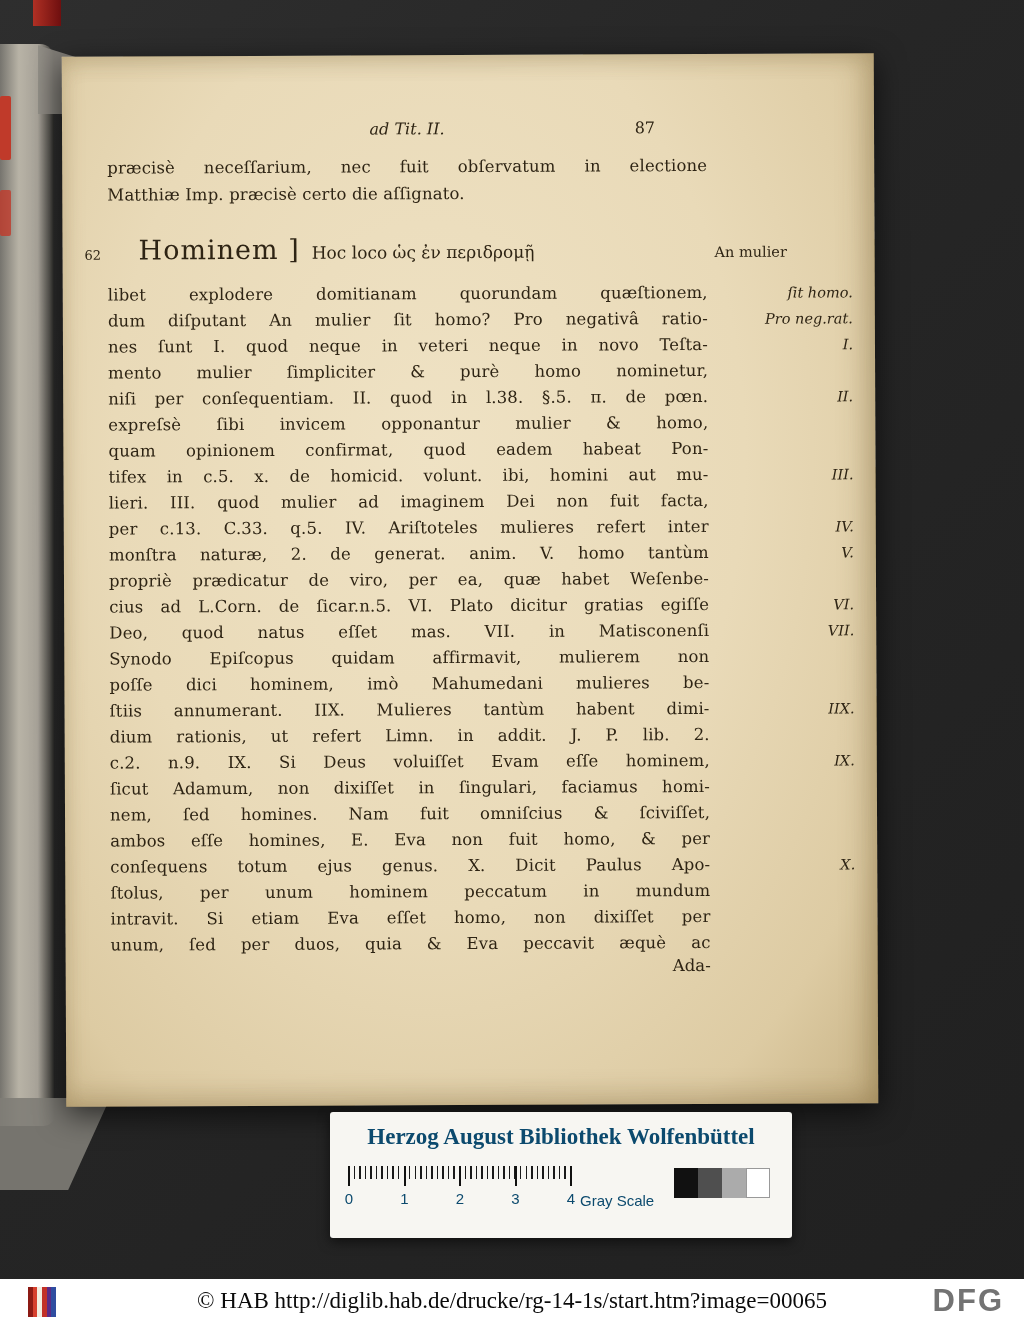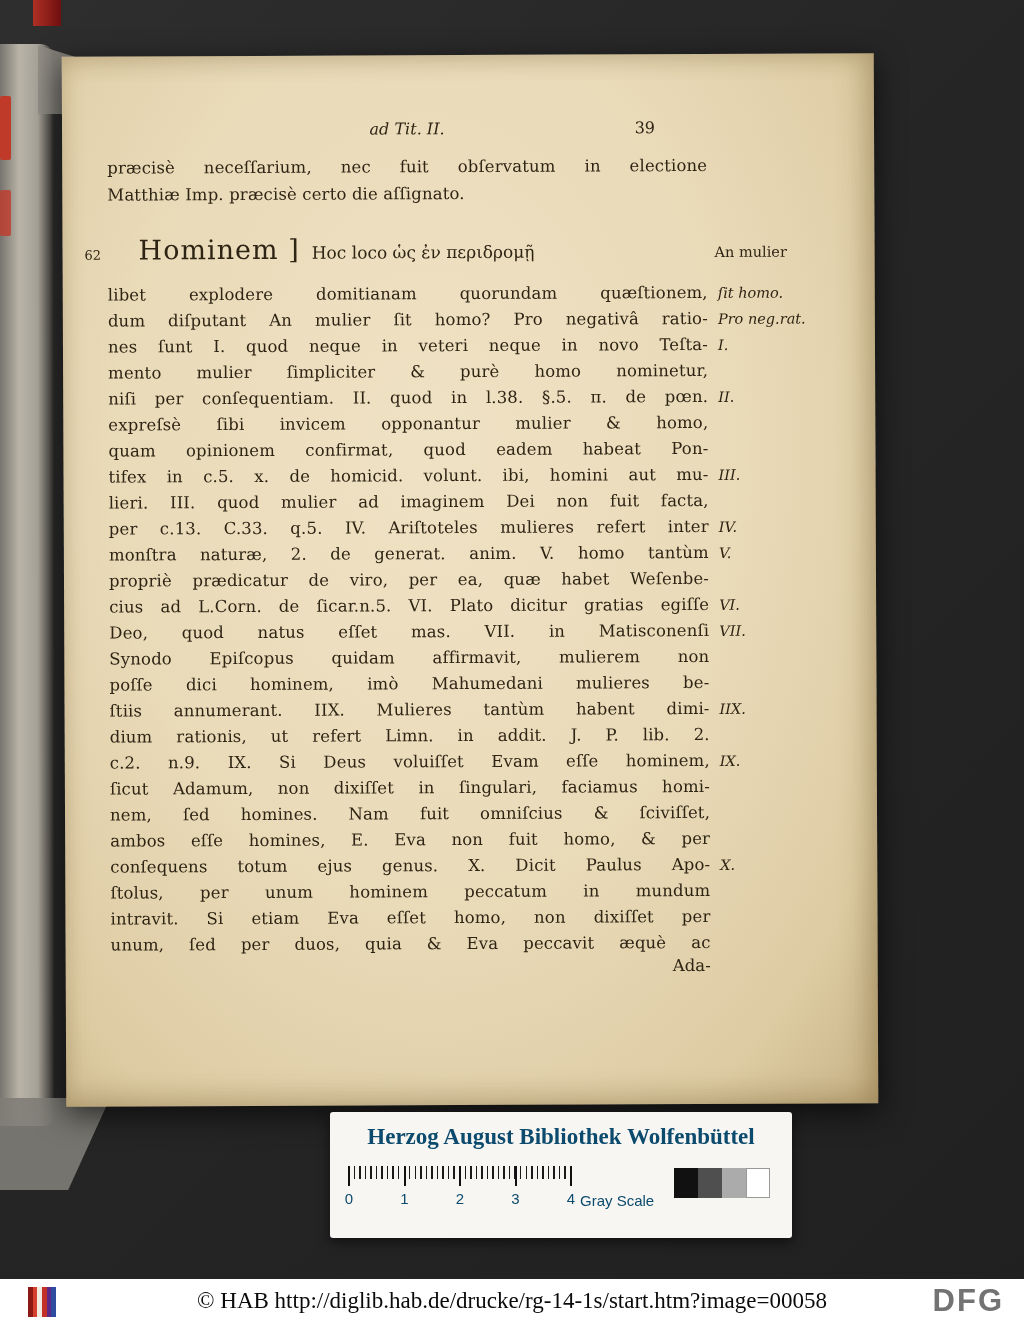--- a/index.html
+++ b/index.html
@@ -36,21 +36,21 @@
 
   .section-row{position:absolute;top:178px;left:0;width:790px;display:flex;align-items:baseline;}
   .margin-num{width:76px;padding-left:22px;font-size:13px;box-sizing:border-box;}
   .big-heading{font-size:27px;letter-spacing:1px;}
   .heading-rest{margin-left:12px;font-size:17px;}
   .heading-note{margin-left:auto;width:138px;font-size:14.5px;margin-top:8px;}
 
   .lines{position:absolute;top:226px;left:45px;width:745px;}
   .line-row{display:flex;line-height:26px;}
   .line-text{width:600px;font-size:16.5px;letter-spacing:.15px;text-align:justify;text-align-last:justify;}
-  .line-note{margin-left:10px;width:135px;font-style:italic;font-size:14.5px;}
+  .line-note{margin-left:10px;width:135px;font-style:italic;font-size:14.5px;text-align:right;}
   .catchword{position:absolute;top:902px;left:45px;width:600px;text-align:right;font-size:16.5px;}
 
   
   .card{position:absolute;left:330px;top:1112px;width:462px;height:126px;background:#f7f6f2;
         border-radius:3px;box-shadow:0 4px 12px rgba(0,0,0,.55);color:#0c4a6e;}
   .card-title{position:absolute;top:12px;left:0;width:100%;text-align:center;
               font-family:"Liberation Serif",serif;font-weight:700;font-size:23px;}
   .ruler{position:absolute;left:18px;top:54px;width:226px;height:46px;}
   .ruler-minor{position:absolute;left:0;top:0;width:224px;height:13px;
                background:repeating-linear-gradient(to right,#1a1a1a 0 1.4px,transparent 1.4px 5.55px);}
@@ -78,21 +78,21 @@
   <div class="corner-mark" style="background: linear-gradient(90deg, rgb(176, 48, 36), rgb(110, 15, 15));"></div>
   <div class="edge-sliver"></div>
   <div class="edge-mark m1" style="background: rgb(192, 58, 42);"></div>
   <div class="edge-mark m2" style="background: rgb(192, 58, 42);"></div>
   <div class="top-wedge"></div>
   <div class="bottom-wedge"></div>
 
   <div class="page">
     <div class="running-head">
       <span class="running-title">ad Tit. II.</span>
-      <span class="page-num">39</span>
+      <span class="page-num">87</span>
     </div>
 
     <div class="intro" id="intro">
         <div class="intro-line">præcisè neceſſarium, nec fuit obſervatum in electione</div>
         <div class="intro-line">Matthiæ Imp. præcisè certo die aſſignato.</div>
       </div>
 
     <div class="section-row">
       <span class="margin-num">62</span>
       <span class="big-heading">Hominem ]</span>
@@ -236,17 +236,17 @@
 
   <div class="footer">
     <div class="color-strip" id="color-strip">
         <div class="color-stripe" style="background: rgb(140, 26, 20);"></div>
         <div class="color-stripe" style="background: rgb(214, 64, 46);"></div>
         <div class="color-stripe" style="background: rgb(242, 236, 224);"></div>
         <div class="color-stripe" style="background: rgb(194, 48, 40);"></div>
         <div class="color-stripe" style="background: rgb(91, 42, 134);"></div>
         <div class="color-stripe" style="background: rgb(47, 77, 160);"></div>
       </div>
-    <div class="copyright">© HAB http://diglib.hab.de/drucke/rg-14-1s/start.htm?image=00058</div>
+    <div class="copyright">© HAB http://diglib.hab.de/drucke/rg-14-1s/start.htm?image=00065</div>
     <div class="dfg" style="color: #737373;">DFG</div>
   </div>
 
 </div>
 
 </body></html>

